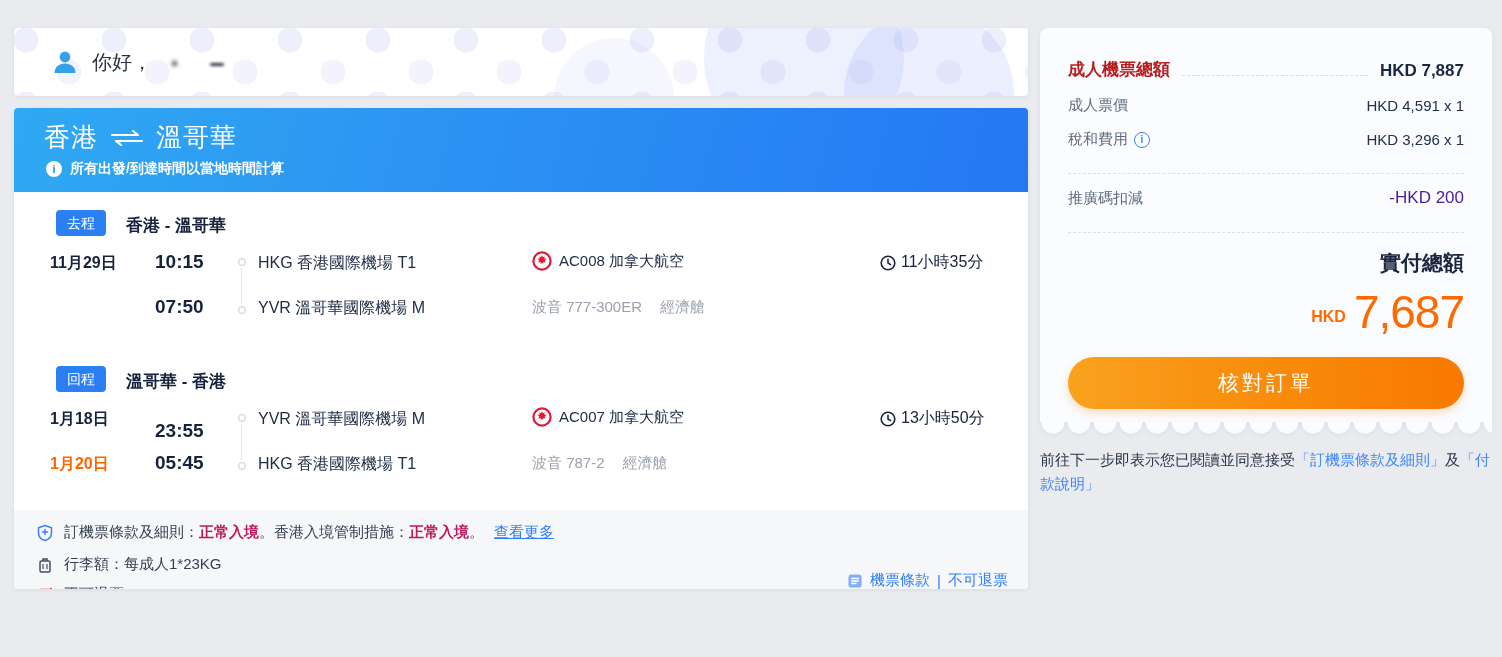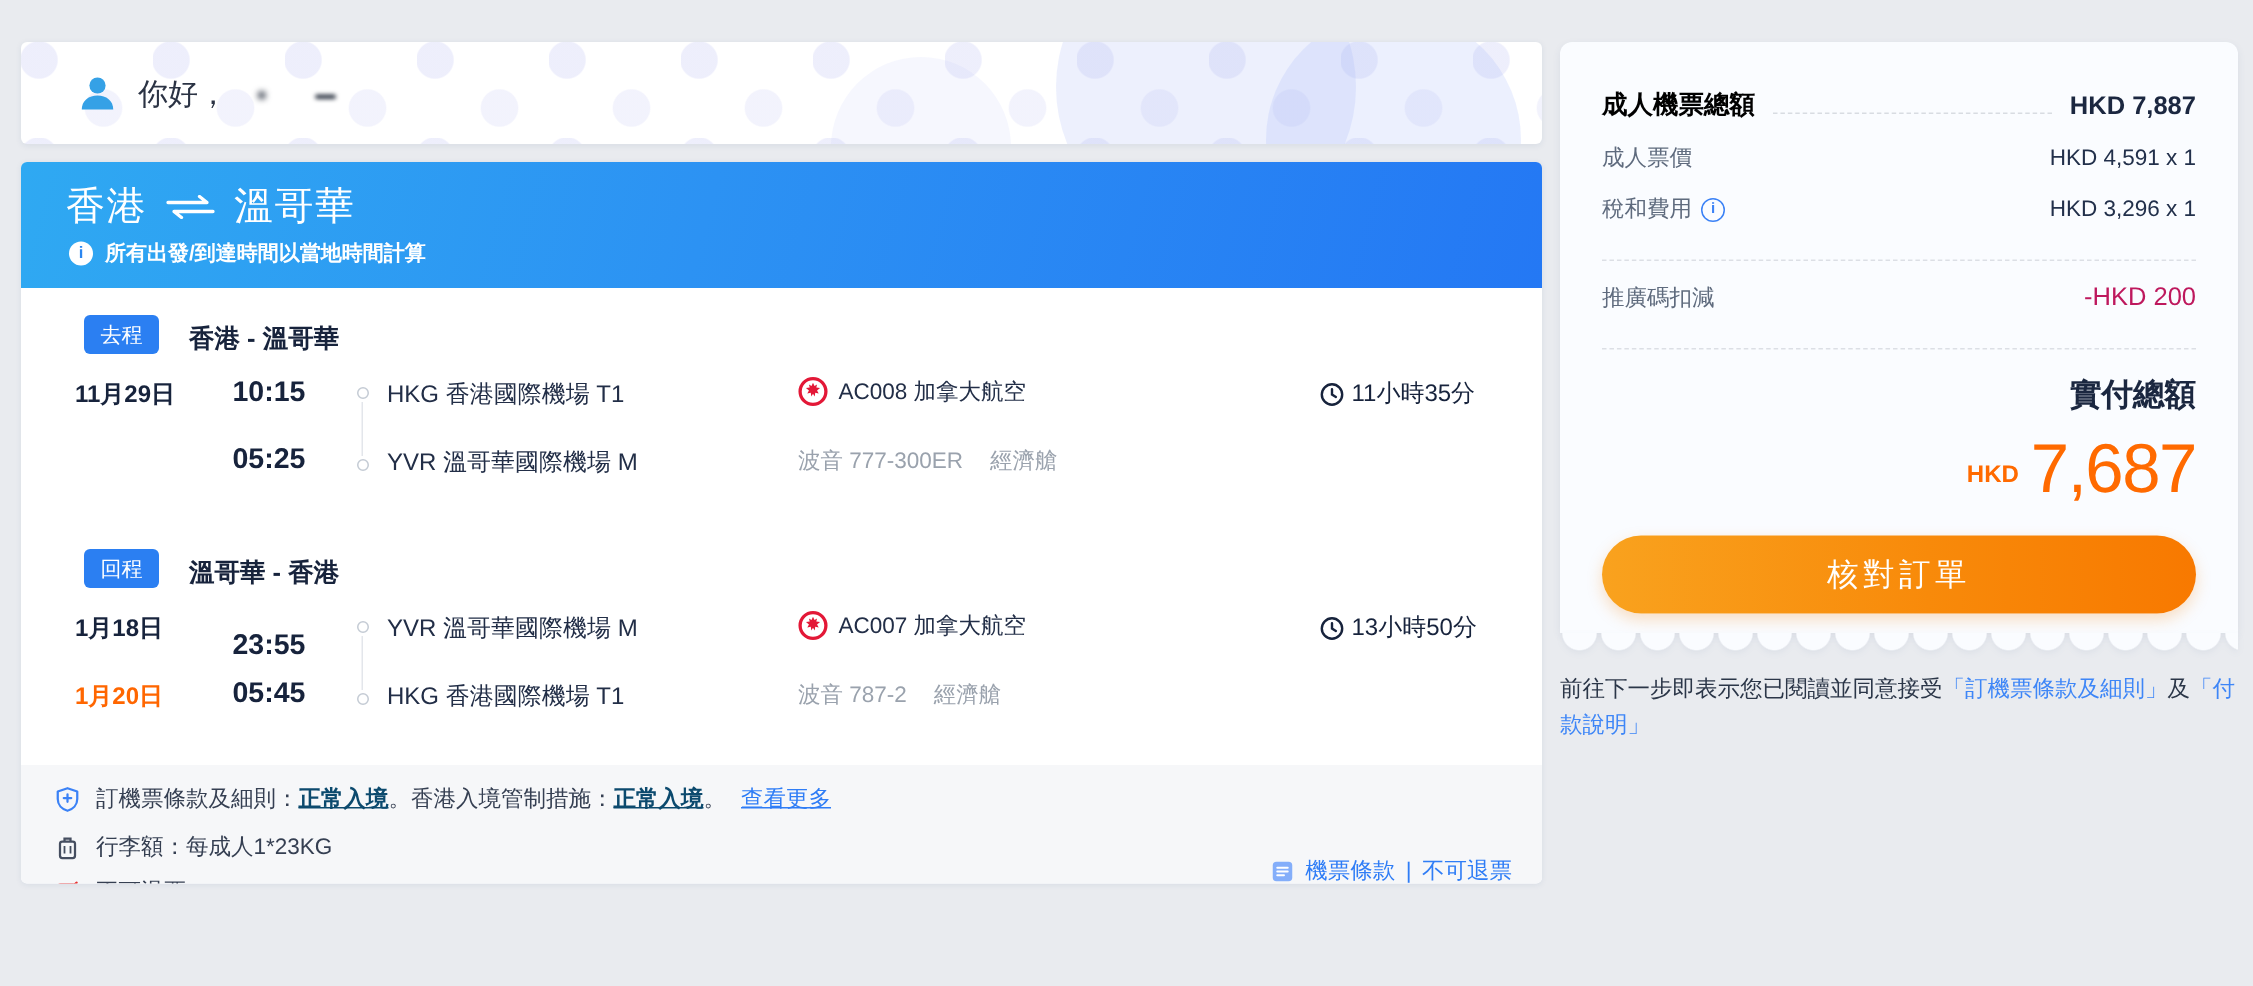--- a/index.html
+++ b/index.html
@@ -45,46 +45,46 @@
   .seg-airport { position:absolute; font-size:16px; color:#222e47; }
   .seg-flight { position:absolute; display:flex; align-items:center; gap:7px; font-size:15px; color:#222e47; }
   .seg-aircraft { position:absolute; font-size:15px; color:#9aa2ad; }
   .seg-aircraft .cabin { margin-left:18px; }
   .seg-duration { position:absolute; display:flex; align-items:center; gap:5px; font-size:16px; color:#17233c; }
   .tl-dot { position:absolute; width:8px; height:8px; border:1px solid #c4cbd4; border-radius:50%; background:#fff; }
   .tl-line { position:absolute; width:1px; background:#e3e6eb; }
 
   .info-section { position:absolute; left:0; top:402px; width:1014px; height:155px; background:#f6f7f9; }
   .info-row { position:absolute; left:22px; display:flex; align-items:center; gap:10px; font-size:15px; color:#353f52; }
-  .info-row b { color:#0c4a6e;text-decoration:underline; }
+  .info-row b { color:#be185d; }
   .link { color:#2f7df6; text-decoration:none; cursor:pointer; }
   .link.u { text-decoration:underline; }
   .doc-links { position:absolute; right:20px; top:61px; display:flex; align-items:center; gap:7px; font-size:15px; }
   .doc-links .sep { color:#2f7df6; }
 
   
   .price-card { position:absolute; left:1040px; top:8px; width:452px; height:394px; background:#fafcff;
     border-radius:8px 8px 0 0; box-shadow:0 2px 6px rgba(50,80,130,.08); padding:24px 28px 0 28px; }
   .scallop { position:absolute; left:1040px; top:402px; width:452px; height:12px;
     background-image:radial-gradient(circle at 13px 0px, #fafcff 11px, transparent 12px);
     background-size:26px 12px; background-repeat:repeat-x;
     filter:drop-shadow(0 2px 2px rgba(50,80,130,.06)); }
   .p-row { display:flex; align-items:flex-end; }
   .p-row.total { margin-top:6px; }
-  .p-row.total .lbl { font-size:17px; font-weight:700; color:#000000; }
+  .p-row.total .lbl { font-size:17px; font-weight:700; color:#b91c1c; }
   .p-row.total .val { font-size:17px; font-weight:700; color:#1b2740; }
   .leader { flex:1; border-bottom:1px dashed #d8dce2; margin:0 12px 5px 12px; }
   .p-row.sub { margin-top:15px; justify-content:space-between; align-items:center; }
   .p-row.sub .lbl { font-size:15px; color:#5f6b7e; display:flex; align-items:center; gap:6px; }
   .p-row.sub .val { font-size:15px; color:#22304b; }
   .i-outline { width:16px; height:16px; border:1.5px solid #3b82f6; color:#3b82f6; border-radius:50%;
     display:flex; align-items:center; justify-content:center; font-size:10px; font-weight:700; cursor:pointer; }
   .dash-div { border-top:1px dashed #dcdfe5; margin-top:24px; }
   .p-row.promo { margin-top:14px; justify-content:space-between; align-items:center; }
-  .p-row.promo .val { font-size:17px; color:#be185d; }
+  .p-row.promo .val { font-size:17px; color:#4c1d95; }
   .p-row.payable { margin-top:16px; justify-content:space-between;flex-direction:column; }
   .p-row.payable .lbl { font-size:21px; font-weight:700; color:#1b2740; margin-bottom:12px; }
   .pay-amount { display:flex; align-items:flex-end; gap:8px; color:#ff6a00; }
   .pay-amount .cur { font-size:16px; font-weight:700; margin-bottom:9px; }
   .pay-amount .num { font-size:46px; font-weight:400; letter-spacing:-1px; line-height:1; }
   .cta-btn { margin-top:22px; width:100%; height:52px; border:none; border-radius:26px; cursor:pointer;
     background:linear-gradient(90deg,#f9a21e 0%,#f88a0a 55%,#f87900 100%);
     color:#fff; font-size:21px; letter-spacing:3px; font-family:inherit;
     box-shadow:0 4px 10px rgba(248,130,10,.25); }
   .terms { position:absolute; left:1040px; top:428px; width:452px; font-size:15px; line-height:1.6; color:#2b3648; }
@@ -132,21 +132,21 @@
     <span class="seg-title" style="left:112px; top:106px;">香港 - 溫哥華</span>
 
     <span class="seg-date" style="left:36px; top:145px;">11月29日</span>
     <span class="seg-time" style="left:141px; top:143px;">10:15</span>
     <span class="seg-airport" style="left:244px; top:145px;">HKG 香港國際機場 T1</span>
 
     <span class="tl-dot" style="left:224px; top:150px;"></span>
     <span class="tl-line" style="left:227px; top:160px; height:36px;"></span>
     <span class="tl-dot" style="left:224px; top:198px;"></span>
 
-    <span class="seg-time" style="left:141px; top:188px;">05:25</span>
+    <span class="seg-time" style="left:141px; top:188px;">07:50</span>
     <span class="seg-airport" style="left:244px; top:190px;">YVR 溫哥華國際機場 M</span>
 
     <div class="seg-flight" style="left:518px; top:143px;">
       <svg class="ico" width="20" height="20" viewBox="0 0 20 20">
         <circle cx="10" cy="10" r="8.6" fill="#fff" stroke="#e31837" stroke-width="2.2"></circle>
         <path d="M10 4.2l1 2.1 1.7-1-.5 2.1 2.5.3-2 1.7 1.1 2-2.3-.5-.4 2.4-1.1-1.8-1.1 1.8-.4-2.4-2.3.5 1.1-2-2-1.7 2.5-.3-.5-2.1 1.7 1z" fill="#e31837"></path>
       </svg>
       <span>AC008 加拿大航空</span>
     </div>
     <div class="seg-aircraft" style="left:518px; top:190px;">

